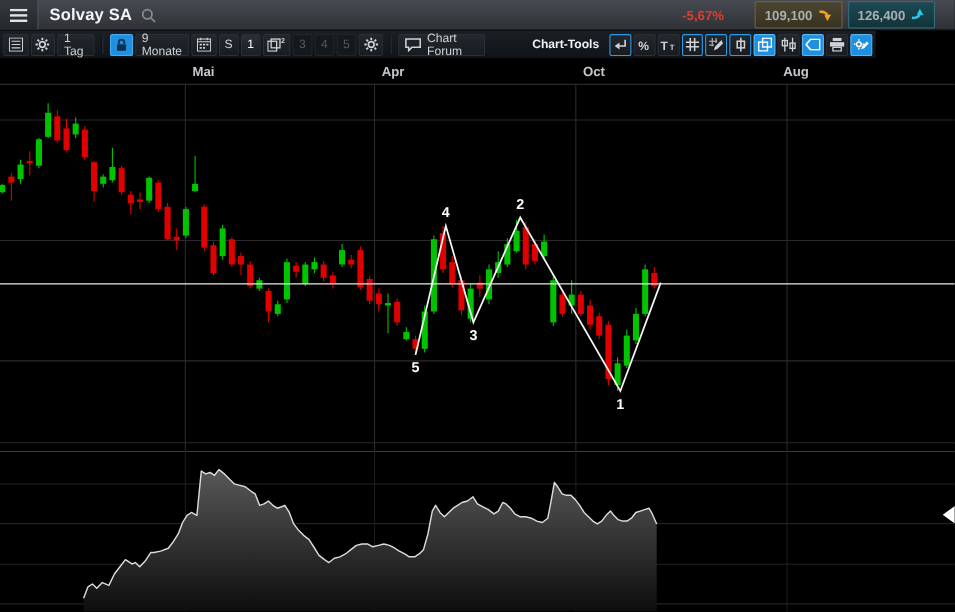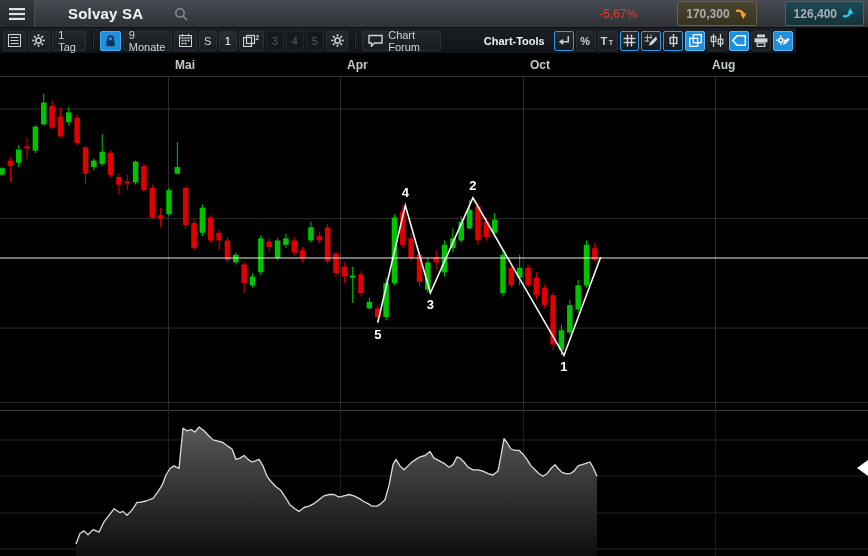--- a/index.html
+++ b/index.html
@@ -1,29 +1,29 @@
 <!DOCTYPE html>
 <html><head>
 <meta charset="utf-8">
 <style>
   html,body{margin:0;padding:0;width:868px;height:556px;background:#000;overflow:hidden;
     font-family:"Liberation Sans",sans-serif;-webkit-font-smoothing:antialiased;}
   .topbar{position:absolute;top:0;left:0;width:868px;height:28px;
     background:linear-gradient(#474b51,#2e3237);display:flex;align-items:center;
-    border-bottom:1px solid #0e1012;box-sizing:border-box;gap:23px;}
+    border-bottom:1px solid #0e1012;box-sizing:border-box;}
   .burger{width:34px;height:100%;display:flex;align-items:center;justify-content:center;
     background:linear-gradient(#35393e,#24282c);border-right:1px solid #4b5055;cursor:pointer;}
   .title{font-size:15px;font-weight:bold;color:#f2f4f6;margin:0 8px 0 10px;letter-spacing:.2px;}
   .icon-slot{display:inline-flex;align-items:center;justify-content:center;}
   .spacer{flex:1;}
-  .pct{color:#e23b2e;font-weight:normal;font-size:12px;margin-right:17px;}
+  .pct{color:#e23b2e;font-weight:bold;font-size:12px;margin-right:28px;}
   .trade-btn{height:23px;display:flex;align-items:center;gap:5px;padding:0 8px;border-radius:2px;
     margin-right:5px;font-weight:bold;font-size:12px;color:#a9aeb3;cursor:pointer;}
   .sell{background:linear-gradient(#4c4631,#37321f);border:1px solid #6a6246;}
-  .buy{background:linear-gradient(#1d4a54,#133239);border:1px solid #2f6d7c;margin-right:4px;}
+  .buy{background:linear-gradient(#1d4a54,#133239);border:1px solid #2f6d7c;margin-right:18px;}
   .toolbar{position:absolute;top:28px;left:0;width:796px;height:26px;
     background:linear-gradient(#1b1e23,#101318);display:flex;align-items:center;
     padding:0 2px;box-sizing:border-box;border-bottom:1px solid #000;}
   .tbtn{height:20px;min-width:18px;display:flex;align-items:center;justify-content:center;gap:5px;
     padding:0 5px;margin:0 1px;background:linear-gradient(#24272c,#181b1f);
     border:1px solid #2c2f35;border-radius:2px;color:#cfd3d7;font-size:11px;cursor:pointer;box-sizing:border-box;}
   .tbtn.disabled{color:#565b61;background:#15181c;border-color:#22252a;}
   .tbtn.active{color:#fff;background:linear-gradient(#2b2f35,#1c1f24);}
   .tbtn.accent{background:#1f8fe0;border-color:#4aabee;color:#0c3050;}
   .tbtn.tool{width:24px;padding:0;}
@@ -54,21 +54,21 @@
   <div class="title">Solvay SA</div>
   <span class="icon-slot">
       <svg width="14" height="14" viewBox="0 0 14 14">
         <circle cx="6" cy="6" r="4.2" fill="none" stroke="#868c92" stroke-width="1.6"></circle>
         <line x1="9.2" y1="9.2" x2="13" y2="13" stroke="#868c92" stroke-width="1.6"></line>
       </svg>
     </span>
   <div class="spacer"></div>
   <div class="pct">-5,67%</div>
   <div class="trade-btn sell">
-    <span>170,300</span>
+    <span>109,100</span>
     <span class="icon-slot">
         <svg width="13" height="13" viewBox="0 0 13 13">
           <path d="M1 3.8 Q6.5 3 8.3 7.2" fill="none" stroke="#f2a71f" stroke-width="2.2"></path>
           <path d="M5.4 6.8 L11.6 6.2 L8.2 12 Z" fill="#f2a71f"></path>
         </svg>
       </span>
   </div>
   <div class="trade-btn buy">
     <span>126,400</span>
     <span class="icon-slot">

